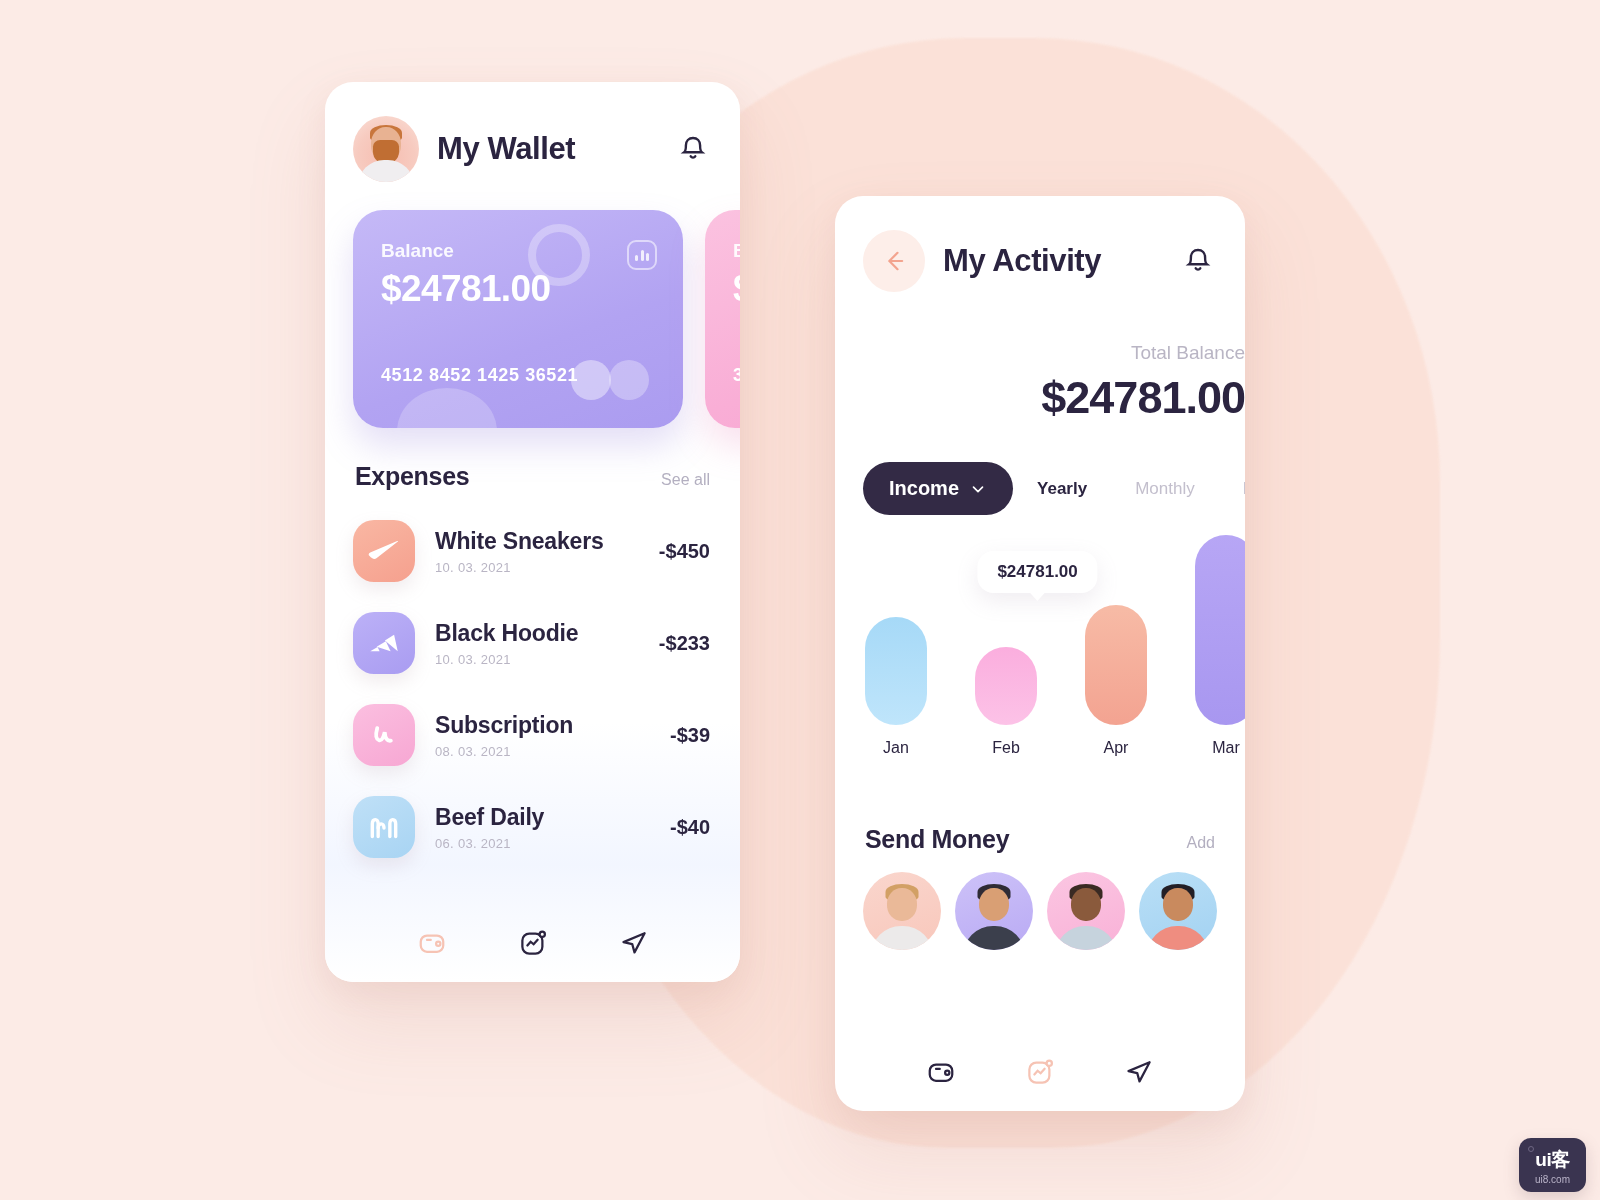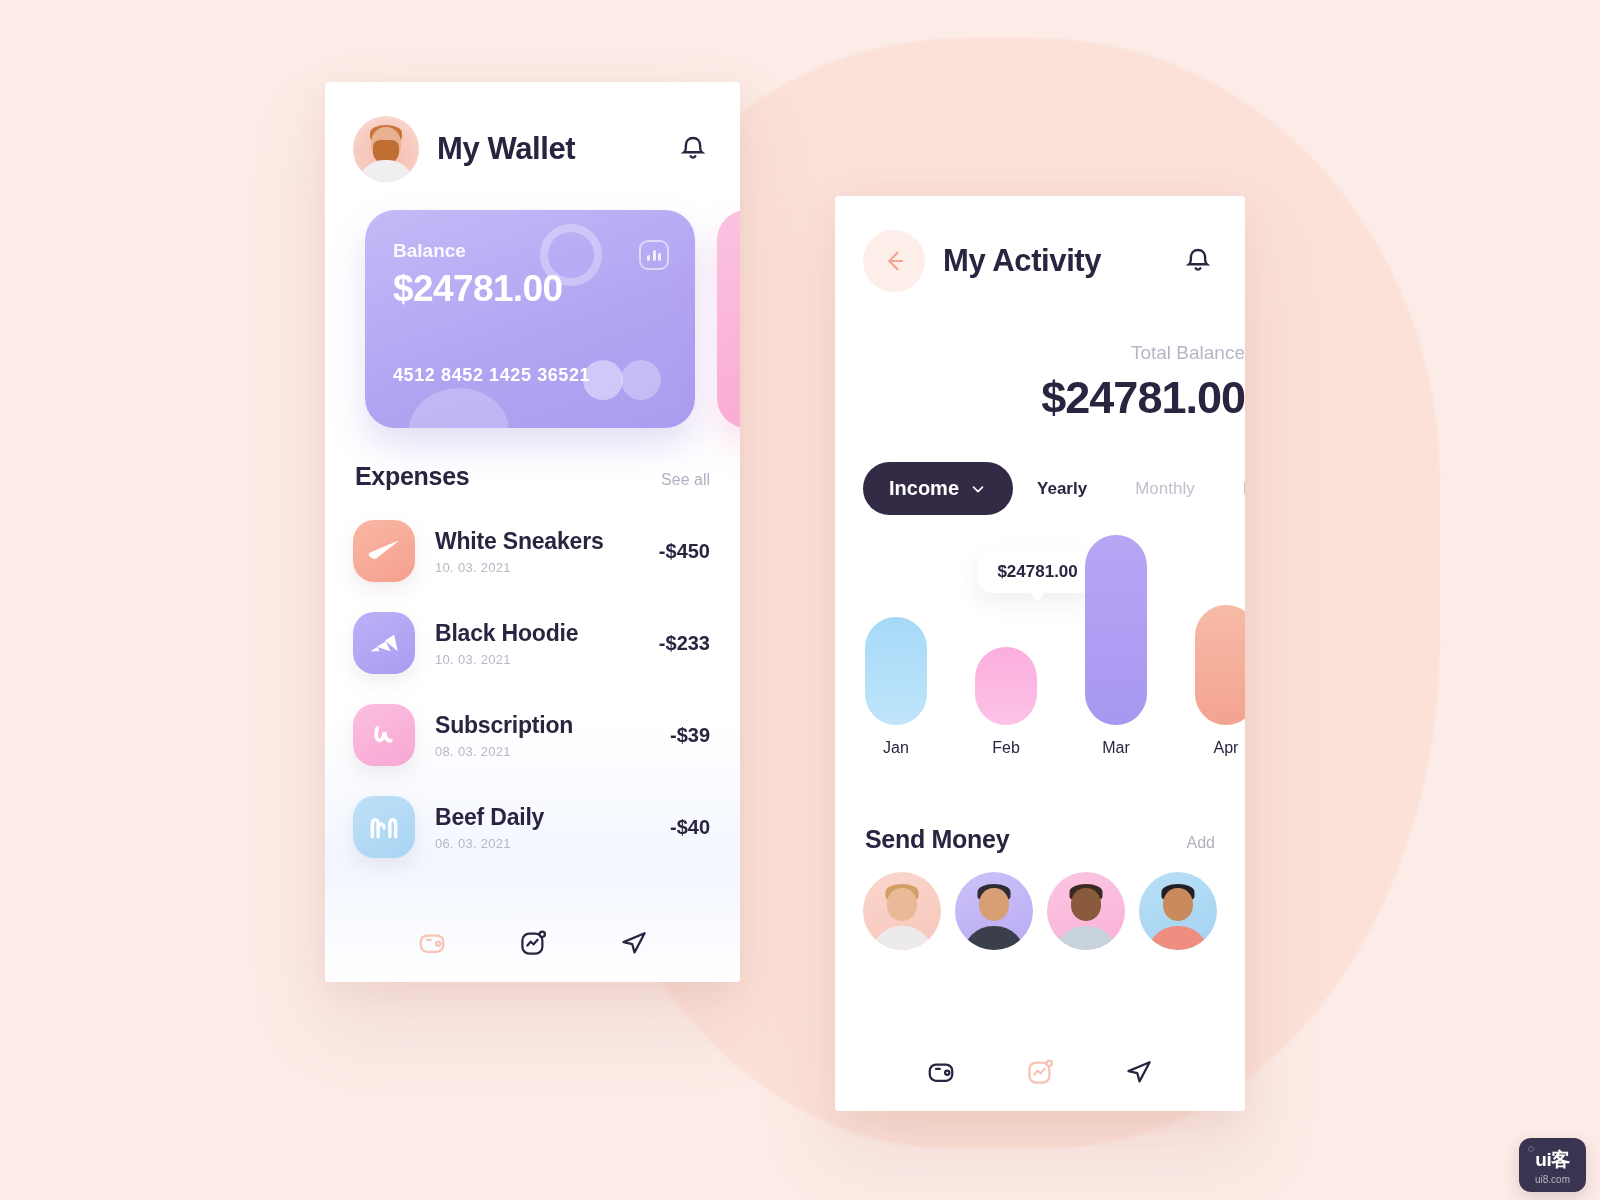--- a/index.html
+++ b/index.html
@@ -19,21 +19,21 @@
     background:#fbe0d6;
     border-radius:46% 46% 44% 44% / 40% 40% 46% 46%;
     filter:blur(1px);
     opacity:.85;
   }
 
   
   .phone {
     position:absolute;
     background:#fff;
-    border-radius:4px;
+    border-radius:28px;
     overflow:hidden;
     box-shadow:0 40px 80px rgba(190,130,120,.16), 0 10px 30px rgba(190,130,120,.10);
   }
   .phone-1 { left:325px; top:82px; width:415px; height:900px; }
   .phone-2 { left:835px; top:196px; width:410px; height:915px; }
 
   
   .screen-tint {
     position:absolute; left:0; right:0; bottom:0; height:260px;
     background:linear-gradient(180deg, rgba(255,255,255,0) 0%, rgba(238,243,255,.75) 55%, rgba(255,255,255,1) 100%);
@@ -71,21 +71,21 @@
     width:56px; height:26px; border-radius:26px 26px 0 0;
     background:#f0eef0;
   }
   .app-title {
     font-size:31px; font-weight:700; color:#2b2440; letter-spacing:-.4px;
   }
   .bell-btn { margin-left:auto; width:34px; height:34px; cursor:pointer; }
 
   
   .cards-row {
-    position:relative; margin-top:28px; padding-left:40px;
+    position:relative; margin-top:28px; padding-left:28px;
     display:flex; gap:22px; z-index:3;
   }
   .bal-card {
     position:relative; flex:0 0 auto;
     width:330px; height:218px; border-radius:30px;
     padding:30px 26px 22px 28px; color:#fff; overflow:hidden;
     box-shadow:0 18px 34px rgba(150,130,220,.26);
   }
   .bal-card.purple { background:linear-gradient(160deg,#c5b9f7 0%,#b2a3f2 60%,#ab9cf0 100%); }
   .bal-card.pink   { background:linear-gradient(160deg,#fbc2e0 0%,#f9aed6 60%,#f7a3d1 100%);
@@ -417,26 +417,26 @@
       <div class="bars">
         <div class="bar-col">
           <div class="bar b-jan" style="height:108px"></div>
           <div class="bar-label">Jan</div>
         </div>
         <div class="bar-col">
           <div class="bar b-feb" style="height:78px"></div>
           <div class="bar-label">Feb</div>
         </div>
         <div class="bar-col">
+          <div class="bar b-apr" style="height:120px"></div>
+          <div class="bar-label">Apr</div>
+        </div>
+        <div class="bar-col">
           <div class="bar b-mar" style="height:190px"></div>
           <div class="bar-label">Mar</div>
-        </div>
-        <div class="bar-col">
-          <div class="bar b-apr" style="height:120px"></div>
-          <div class="bar-label">Apr</div>
         </div>
       </div>
     </div>
 
     <div class="section-head">
       <div class="section-title">Send Money</div>
       <div class="section-link">Add</div>
     </div>
 
     <div class="contacts">

